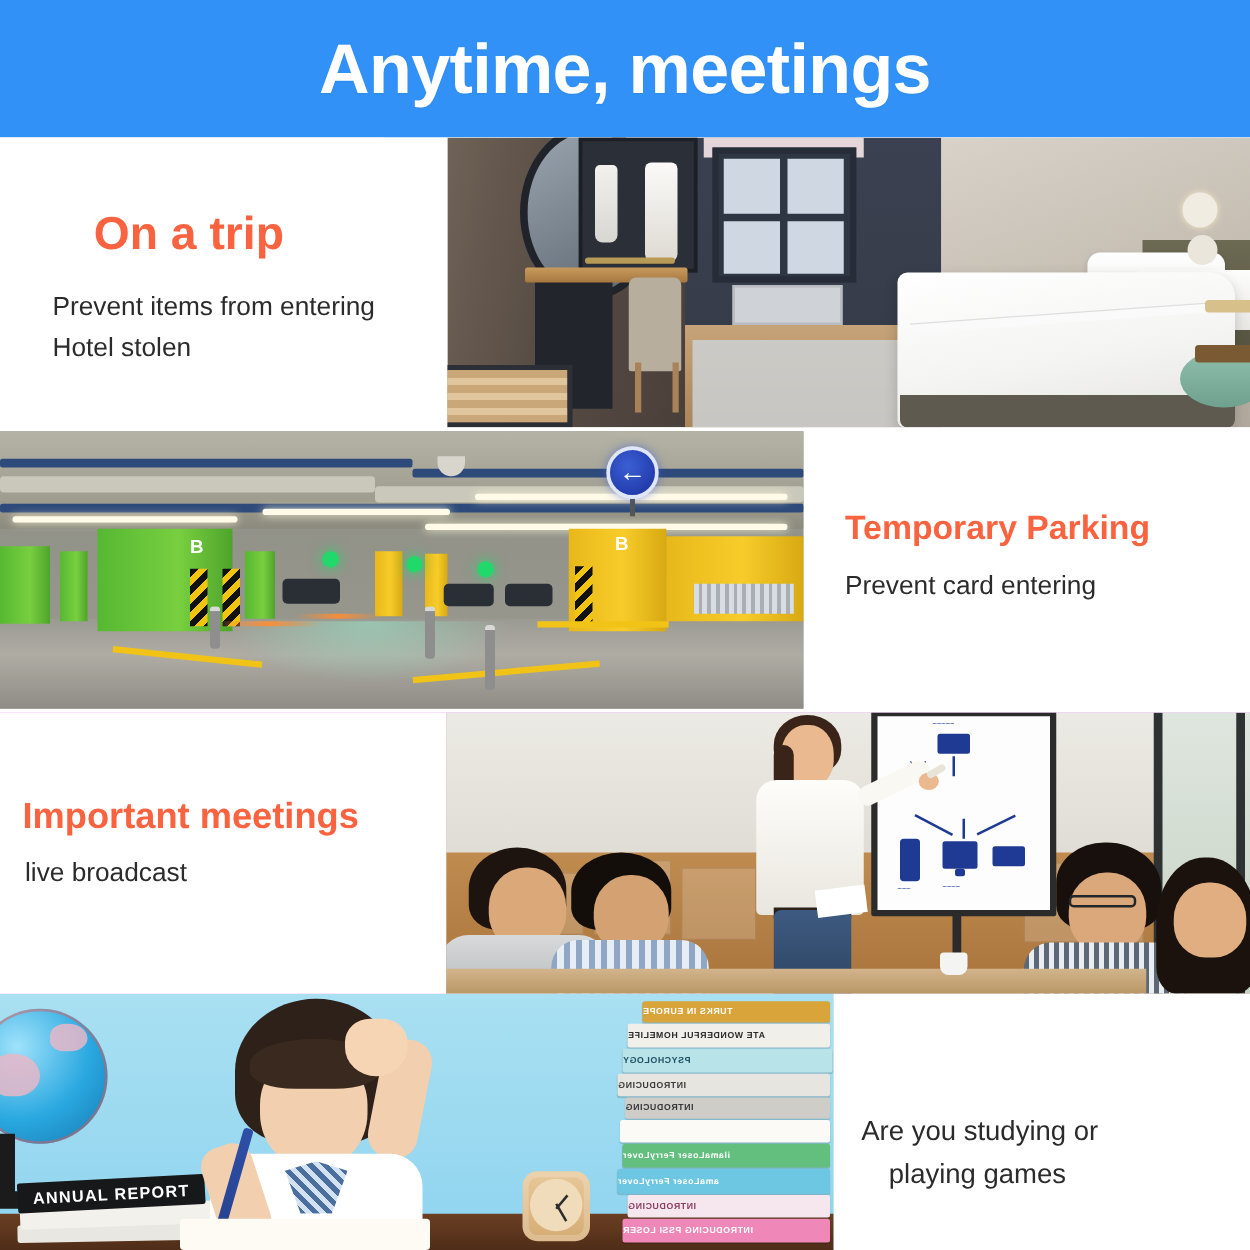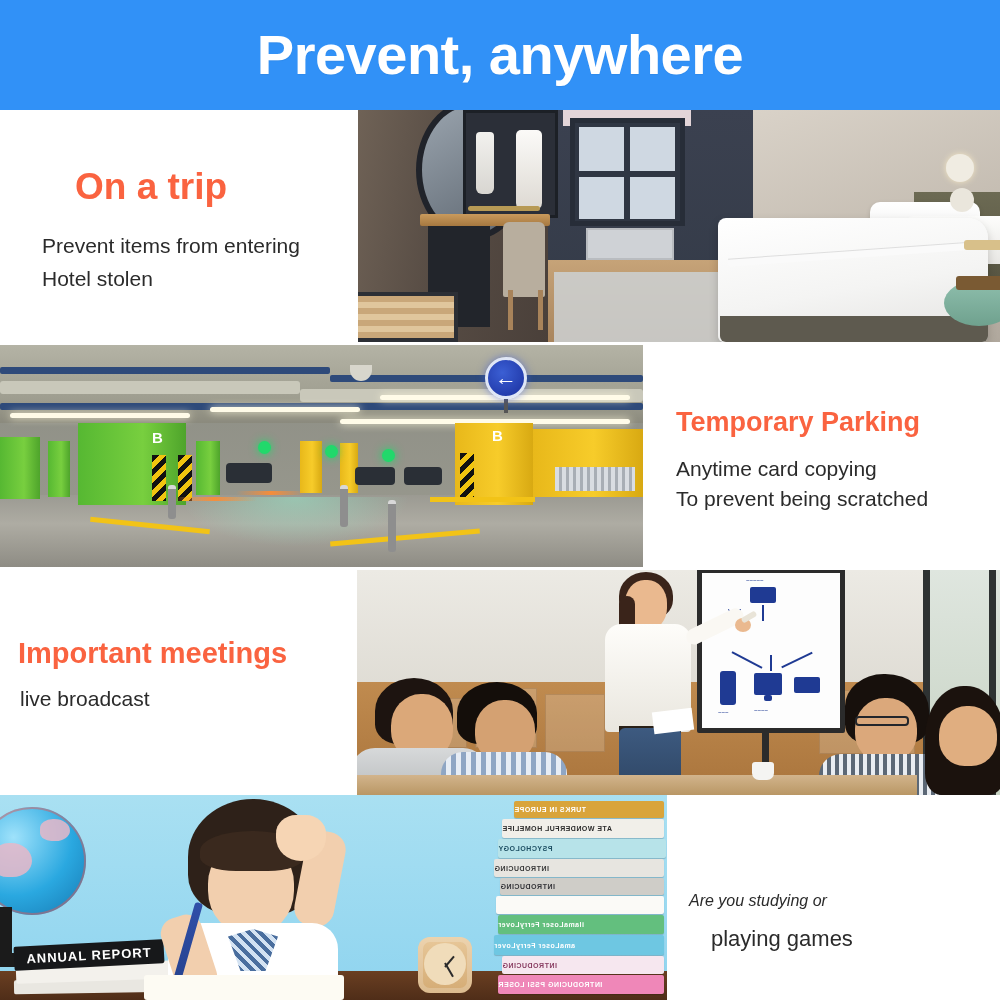--- a/index.html
+++ b/index.html
@@ -199,21 +199,21 @@
   .m-table { position:absolute; left:0; top:205px; width:560px; height:20px;
     background:linear-gradient(180deg,#d2b48c,#b99765); }
   .m-cup { position:absolute; left:395px; top:192px; width:22px; height:18px;
     background:#f4f4f2; border-radius:3px 3px 7px 7px; }
 
   
   #sec4 { top:795px; height:205px; background:#fff; }
   #study { left:0; top:0; width:667px; height:205px; }
   #sec4 .textblock { left:667px; top:0; width:333px; height:205px; }
   #sec4 .heading { position:absolute; left:19px; top:50px; font-size:28px; }
-  #sec4 .body-line.l1 { position:absolute; left:22px; top:95px; font-size:16px;font-style:italic; }
+  #sec4 .body-line.l1 { position:absolute; left:22px; top:95px; font-size:22px; }
   #sec4 .body-line.l2 { position:absolute; left:44px; top:129px; font-size:22px; }
 
   .s-bg { position:absolute; inset:0; background:linear-gradient(180deg,#a9e0f2,#8fd4ef); }
   .s-deskline { position:absolute; left:0; top:176px; width:667px; height:29px;
     background:linear-gradient(180deg,#6a3f22,#4f2d18); }
   .s-globe { position:absolute; left:-22px; top:12px; width:108px; height:108px;
     border-radius:50%;
     background:radial-gradient(circle at 33% 28%,#9fe2fb,#2aa8e0 55%,#1677b0 100%); }
   .s-cont { position:absolute; background:#e8b7c8; border-radius:45% 55% 50% 40%; opacity:.85; }
   .s-meridian { position:absolute; left:-22px; top:12px; width:108px; height:108px;
@@ -267,21 +267,21 @@
     box-shadow:0 1px 1px rgba(0,0,0,.18); }
   .s-spinetxt { transform:scaleX(-1); padding-left:6px; font-weight:bold;
     white-space:nowrap; letter-spacing:.5px; }
 </style>
 </head>
 <body>
 
 <div class="page">
 
   <div class="header">
-    <div class="header-title">Prevent, anywhere</div>
+    <div class="header-title">Anytime, meetings</div>
   </div>
 
   <div class="row" id="sec1">
 
     <div class="textblock">
       <div class="heading">On a trip</div>
       <div class="body-line l1">Prevent items from entering</div>
       <div class="body-line l2">Hotel stolen</div>
     </div>
 
@@ -377,22 +377,21 @@
       <div class="g-yellowline" style="left:90px; top:178px; width:120px; transform:rotate(6deg);"></div>
       <div class="g-yellowline" style="left:330px;top:190px; width:150px; transform:rotate(-5deg);"></div>
       <div class="g-yellowline" style="left:430px;top:152px; width:105px;"></div>
       <div class="g-bollard" style="left:340px;top:140px;"></div>
       <div class="g-bollard" style="left:388px;top:155px; height:52px;"></div>
       <div class="g-bollard" style="left:168px;top:140px; height:34px;"></div>
     </div>
 
     <div class="textblock">
       <div class="heading">Temporary Parking</div>
-      <div class="body-line l1">Anytime card copying</div>
-      <div class="body-line l2">To prevent being scratched</div>
+      <div class="body-line l1">Prevent card entering</div>
     </div>
   </div>
 
   <div class="row" id="sec3">
 
     <div class="textblock">
       <div class="heading">Important meetings</div>
       <div class="body-line l1">live broadcast</div>
     </div>
 

